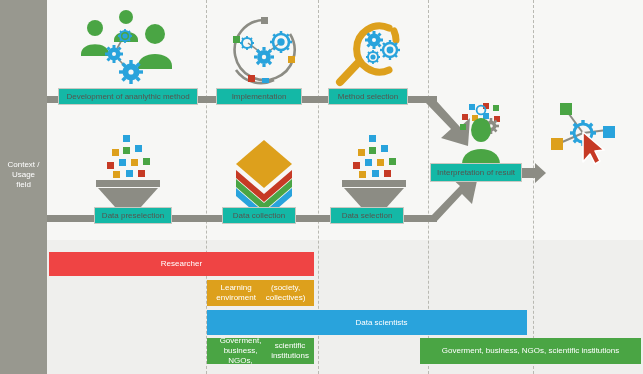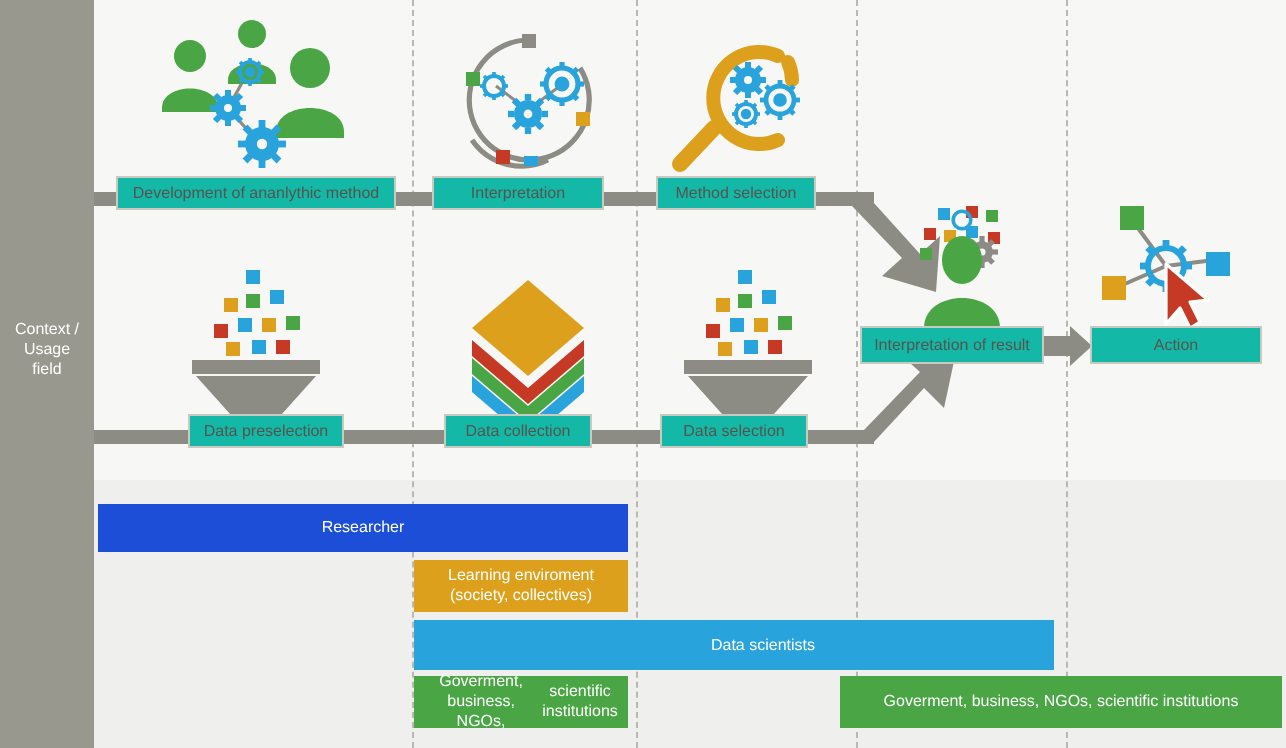--- a/index.html
+++ b/index.html
@@ -30,21 +30,21 @@
   
   .arrow-svg{position:absolute;left:0;top:0;width:643px;height:374px;pointer-events:none;}
   
   .icon{position:absolute;}
   
   .rolebar{
     position:absolute;color:#ffffff;font-size:8px;line-height:10px;
     display:flex;align-items:center;justify-content:center;text-align:center;
     box-sizing:border-box;padding:0 4px;
   }
-  .rb-red{background:#1d4ed8;}
+  .rb-red{background:#ef4444;}
   .rb-gold{background:#dda01c;}
   .rb-blue{background:#29a3dc;}
   .rb-green{background:#4aa544;}
 </style>
 </head>
 <body>
 
 <div id="root">
 
   <div class="band-top"></div>
@@ -238,21 +238,21 @@
         <line x1="46" y1="40" x2="44.5" y2="41.5"></line>
           <line x1="37.5" y1="48.5" x2="36" y2="50"></line>
       </g>
     </g>
   </svg>
 
   <div class="pbox" style="left:58px;top:88px;width:140px;height:17px;">
     <span>Development of ananlythic method</span>
   </div>
   <div class="pbox" style="left:216px;top:88px;width:86px;height:17px;">
-    <span>Interpretation</span>
+    <span>Implementation</span>
   </div>
   <div class="pbox" style="left:328px;top:88px;width:80px;height:17px;">
     <span>Method selection</span>
   </div>
 
   <svg class="icon" style="left:88px;top:133px;width:80px;height:75px;" viewBox="0 0 80 75">
     <rect x="35" y="2" width="7" height="7" fill="#29a3dc"></rect>
     <rect x="24" y="16" width="7" height="7" fill="#dda01c"></rect>
     <rect x="35" y="14" width="7" height="7" fill="#4aa544"></rect>
     <rect x="47" y="12" width="7" height="7" fill="#29a3dc"></rect>
@@ -356,29 +356,26 @@
       </g>
     </g>
     <g>
       <path d="M 40 32 L 40 62 L 47 54 L 52 64 L 57 61 L 52 51 L 61 50 Z" fill="#c63a25" stroke="#ffffff" stroke-width="1.6" stroke-linejoin="round"></path>
     </g>
   </svg>
 
   <div class="pbox" style="left:430px;top:163px;width:92px;height:19px;">
     <span>Interpretation of result</span>
   </div>
-  <div class="pbox" style="left:545px;top:163px;width:86px;height:19px;">
-    <span>Action</span>
-  </div>
 
   <div class="rolebar rb-red" style="left:49px;top:252px;width:265px;height:24px;">
     <span>Researcher</span>
   </div>
 
-  <div class="rolebar rb-gold" style="left:207px;top:280px;width:107px;height:26px;flex-direction:column;">
+  <div class="rolebar rb-gold" style="left:207px;top:280px;width:107px;height:26px;flex-direction:row;">
     <span>Learning enviroment</span>
     <span>(society, collectives)</span>
   </div>
 
   <div class="rolebar rb-blue" style="left:207px;top:310px;width:320px;height:25px;padding-left:33px;">
     <span>Data scientists</span>
   </div>
 
   <div class="rolebar rb-green" style="left:207px;top:338px;width:107px;height:26px;flex-direction:row;">
     <span>Goverment, business, NGOs,</span>

